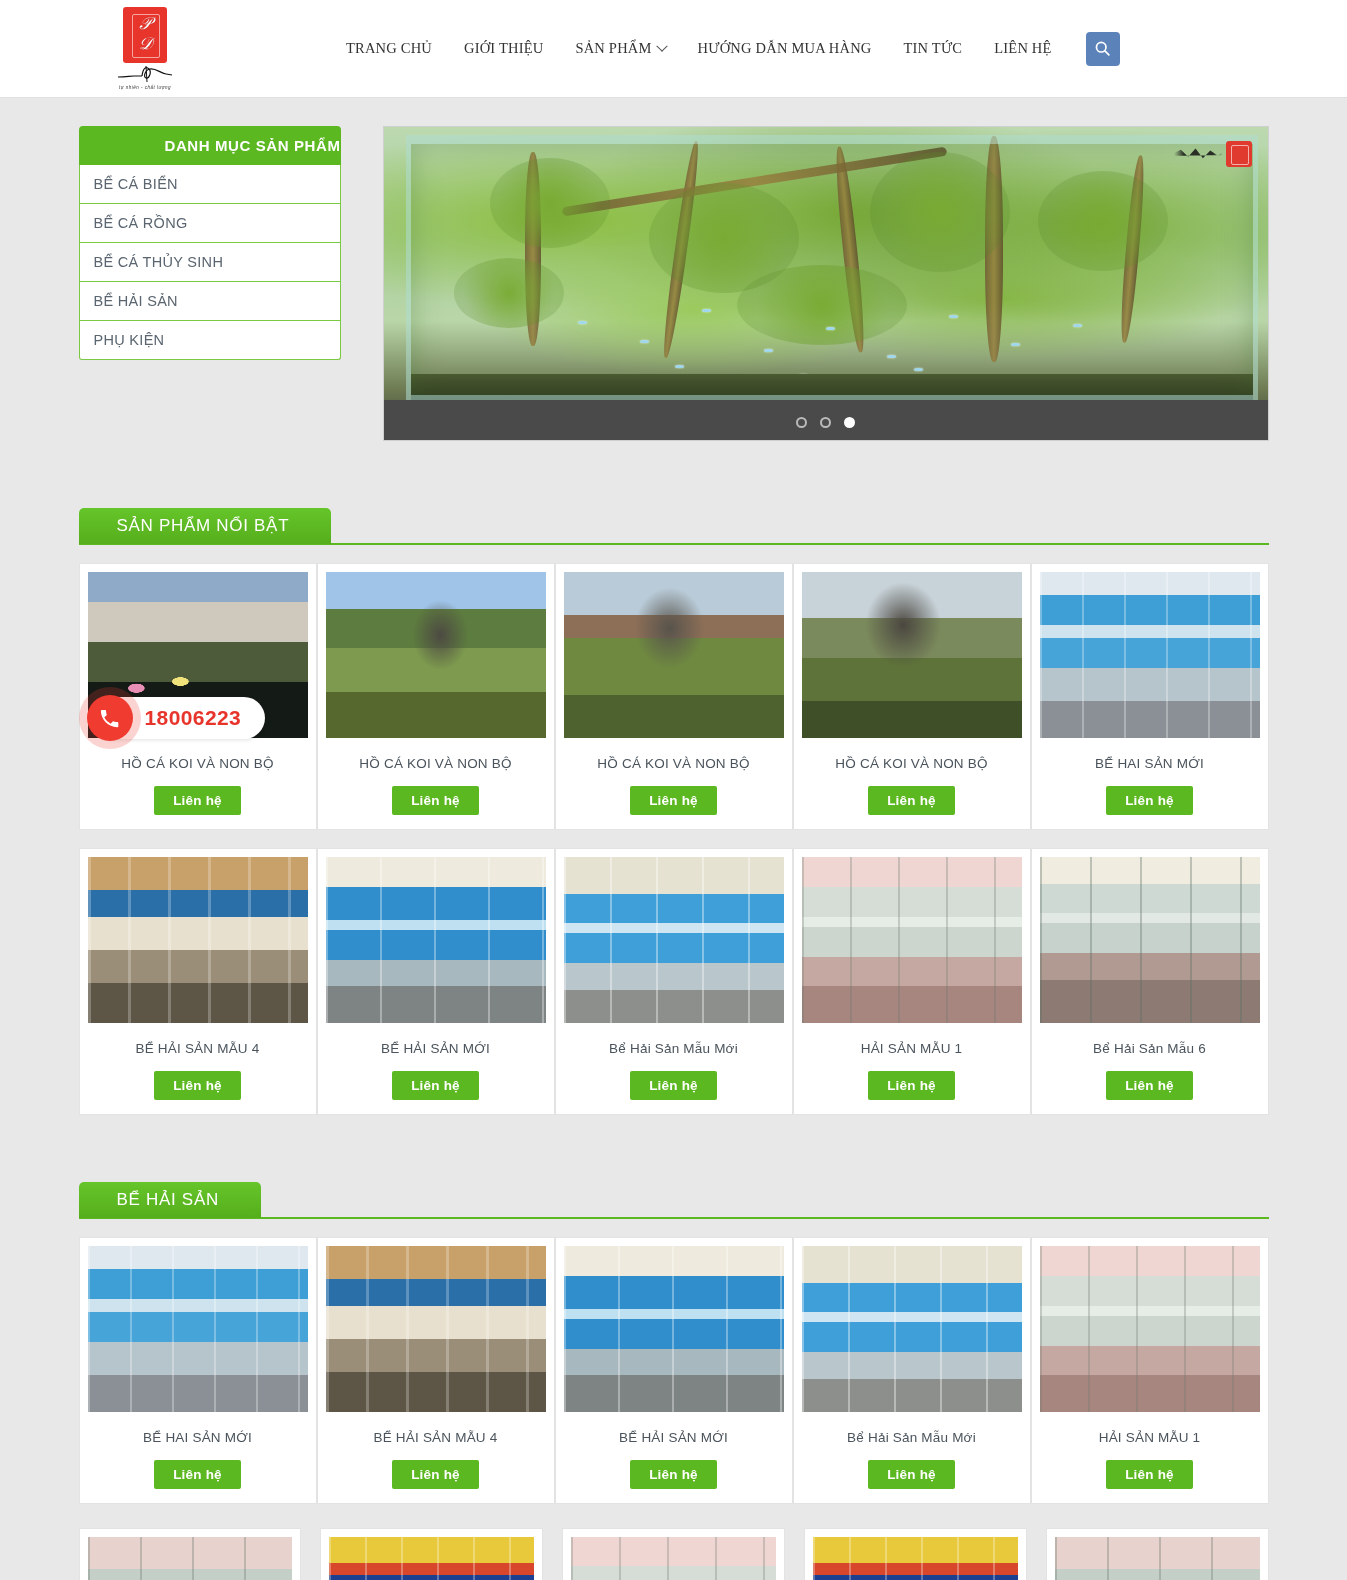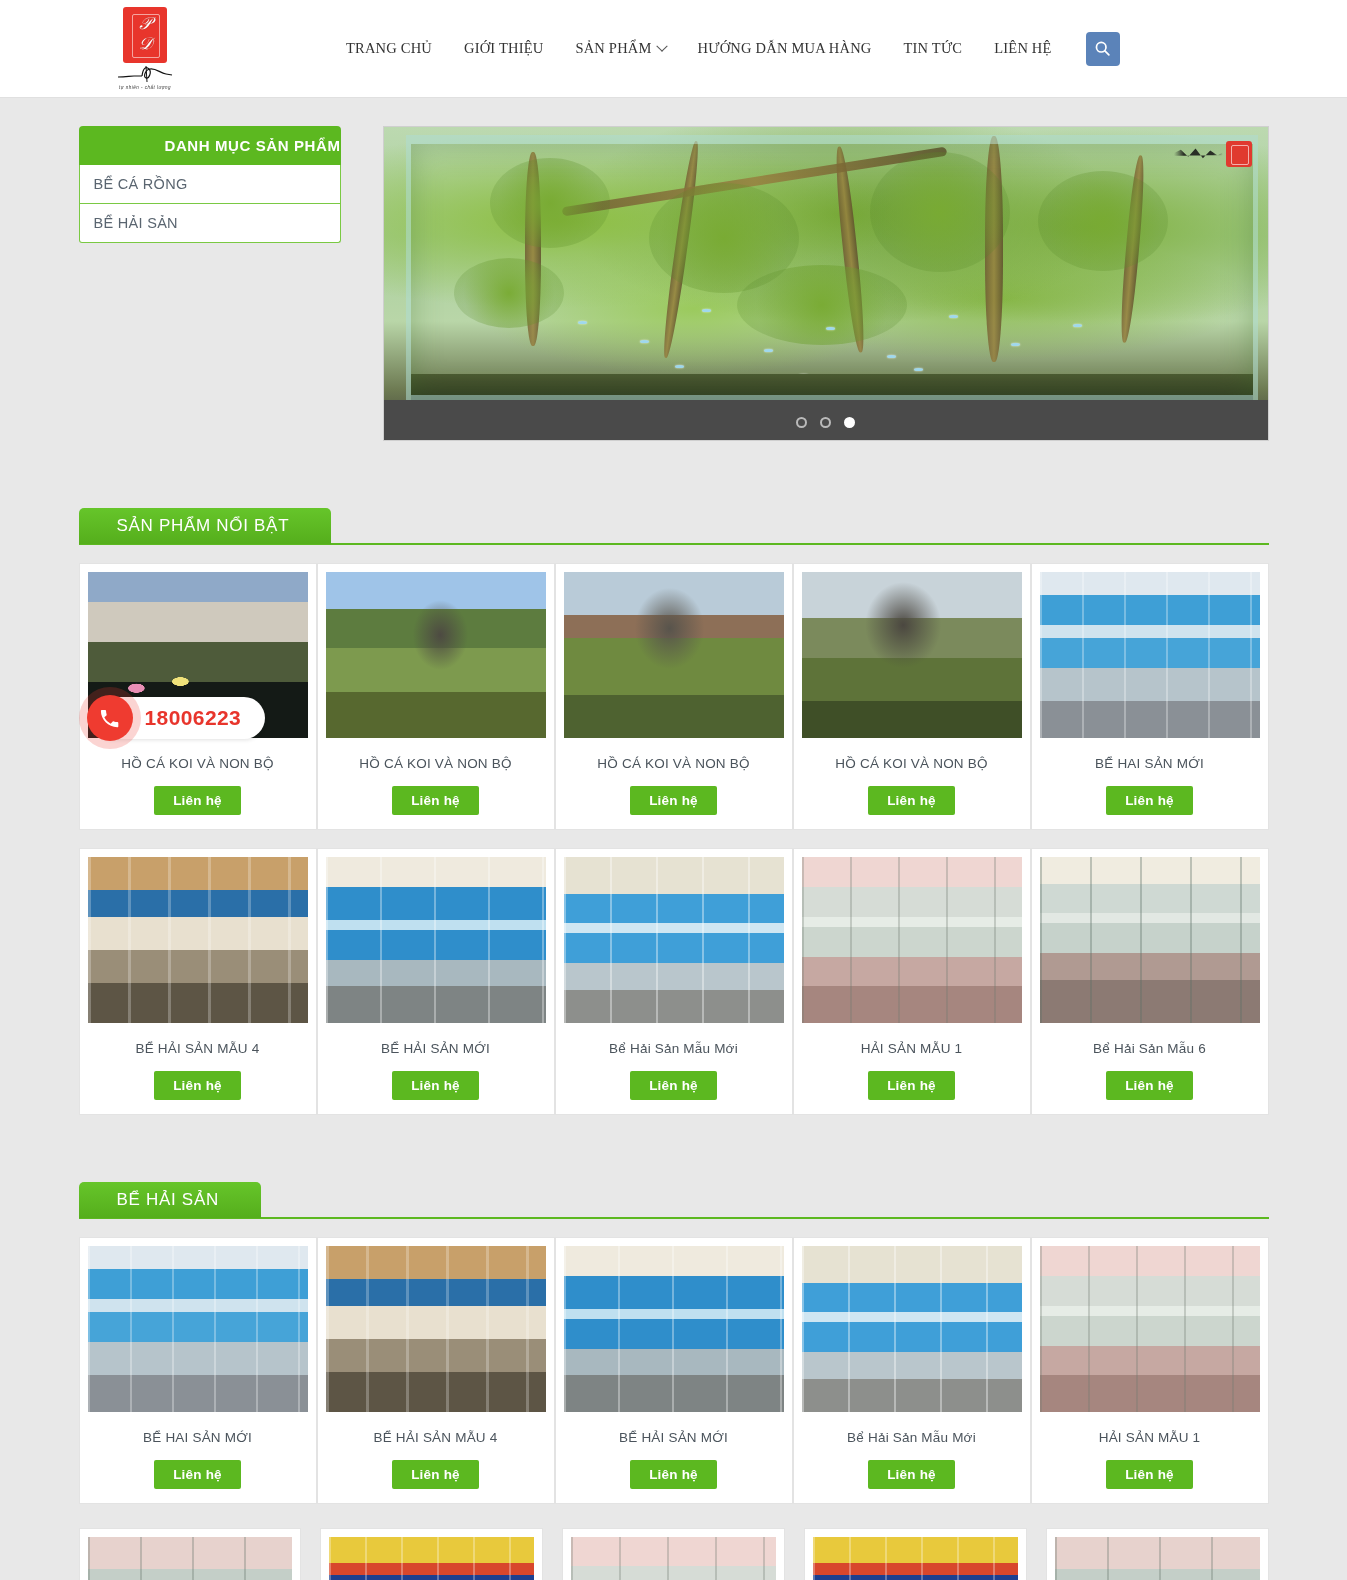--- a/index.html
+++ b/index.html
@@ -529,22 +529,25 @@
       </div>
       <div class="phone-pill">
         <span class="phone-num">18006223</span>
       </div>
     </div>
 
     <div class="top-area">
 
       <aside class="cat-box">
         <div class="cat-head">DANH MỤC SẢN PHẨM</div>
+        <div class="cat-item">BỂ CÁ BIỂN</div>
         <div class="cat-item">BỂ CÁ RỒNG</div>
+        <div class="cat-item">BỂ CÁ THỦY SINH</div>
         <div class="cat-item">BỂ HẢI SẢN</div>
+        <div class="cat-item">PHỤ KIỆN</div>
       </aside>
 
       <div class="slider">
         <div class="slide-img">
           <div class="trunk" style="left:16%;top:8%;width:16px;height:62%;"></div>
           <div class="trunk" style="left:33%;top:4%;width:12px;height:70%;transform:rotate(8deg);"></div>
           <div class="trunk" style="left:52%;top:6%;width:14px;height:66%;transform:rotate(-6deg);"></div>
           <div class="trunk" style="left:68%;top:3%;width:18px;height:72%;"></div>
           <div class="trunk" style="left:84%;top:9%;width:13px;height:60%;transform:rotate(5deg);"></div>
           <div class="trunk" style="left:20%;top:16%;width:44%;height:9px;transform:rotate(-9deg);border-radius:8px;"></div>

